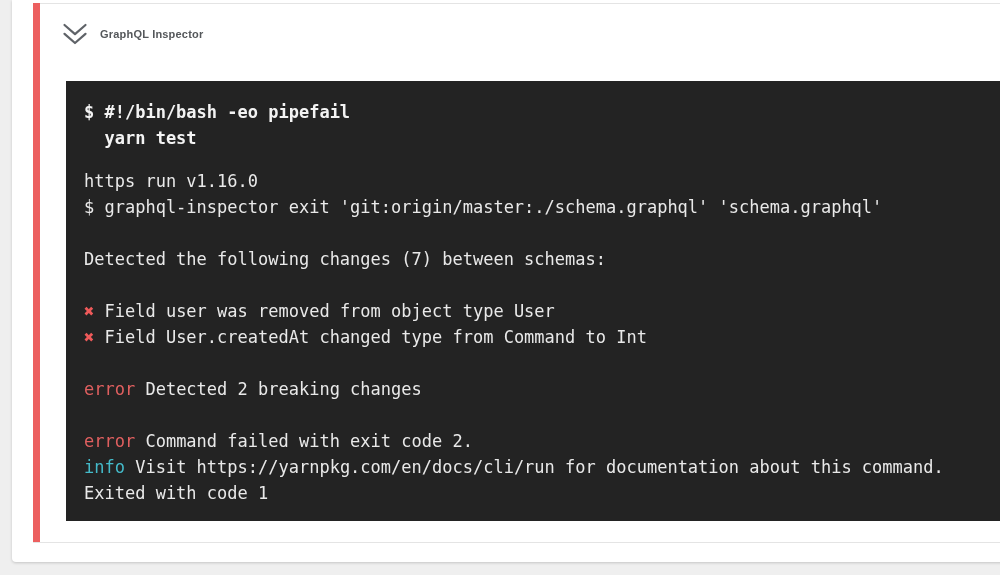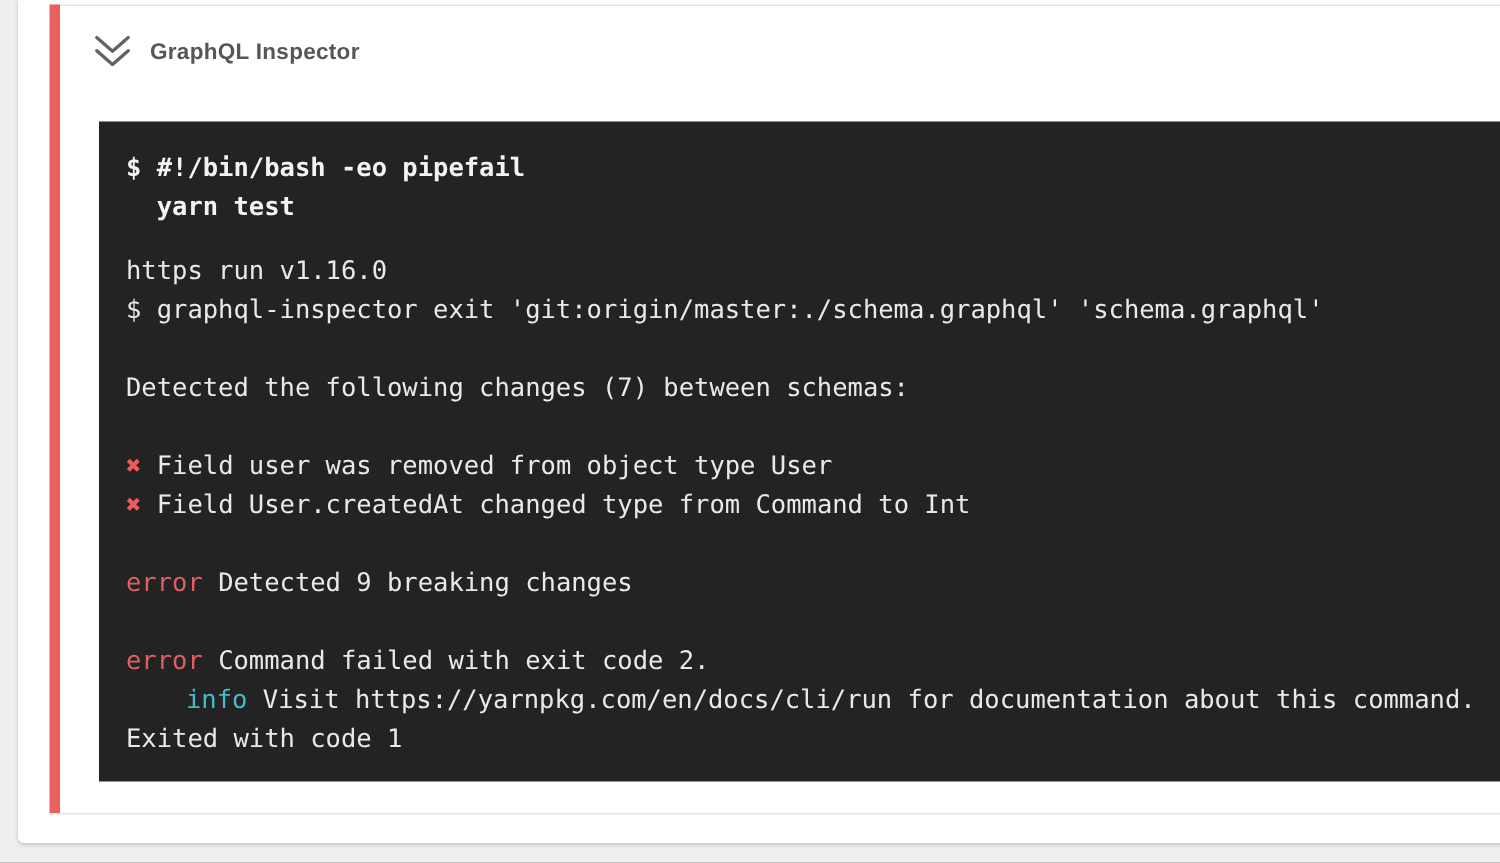--- a/index.html
+++ b/index.html
@@ -48,21 +48,21 @@
     left: 50px;
     top: 22px;
     display: flex;
     align-items: center;
     gap: 12px;
     cursor: pointer;
     user-select: none;
   }
   .collapse-icon { display: inline-flex; align-items: center; }
   .step-title {
-    font-size: 15px;
+    font-size: 11px;
     font-weight: 700;
     color: var(--title-text, #54575a);
     letter-spacing: 0.2px;
   }
 
   .terminal {
     position: absolute;
     left: 54px;
     top: 81px;
     right: 0;
@@ -113,23 +113,23 @@
         </div>
       <div class="tblock output">
           <div class="tline"><span>https run v1.16.0</span></div>
           <div class="tline"><span>$ graphql-inspector exit 'git:origin/master:./schema.graphql' 'schema.graphql'</span></div>
           <div class="tline"></div>
           <div class="tline"><span>Detected the following changes (7) between schemas:</span></div>
           <div class="tline"></div>
           <div class="tline"><span style="color: rgb(239, 90, 90);">✖</span><span> Field user was removed from object type User</span></div>
           <div class="tline"><span style="color: rgb(239, 90, 90);">✖</span><span> Field User.createdAt changed type from Command to Int</span></div>
           <div class="tline"></div>
-          <div class="tline"><span style="color: rgb(223, 95, 95);">error</span><span> Detected 9 breaking changes</span></div>
+          <div class="tline"><span style="color: rgb(223, 95, 95);">error</span><span> Detected 2 breaking changes</span></div>
           <div class="tline"></div>
           <div class="tline"><span style="color: rgb(223, 95, 95);">error</span><span> Command failed with exit code 2.</span></div>
-          <div class="tline"><span style="color: rgb(68, 186, 201); margin-left: 40px;">info</span><span> Visit https://yarnpkg.com/en/docs/cli/run for documentation about this command.</span></div>
+          <div class="tline"><span style="color: rgb(68, 186, 201);">info</span><span> Visit https://yarnpkg.com/en/docs/cli/run for documentation about this command.</span></div>
           <div class="tline"><span>Exited with code 1</span></div>
         </div>
     </div>
 
     <div class="divider-bottom"></div>
   </div>
 </div>
 
 </body></html>

